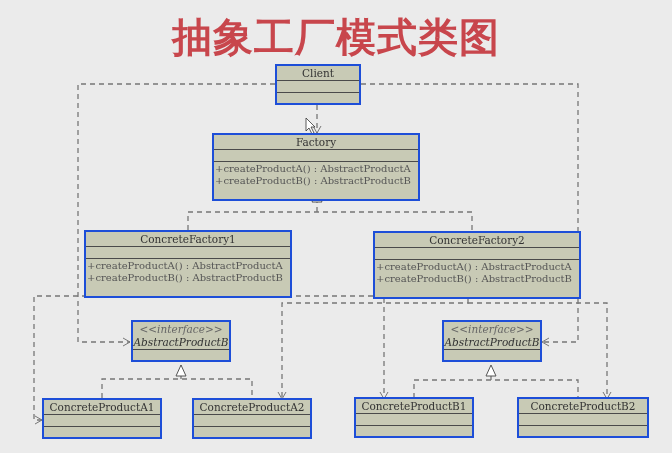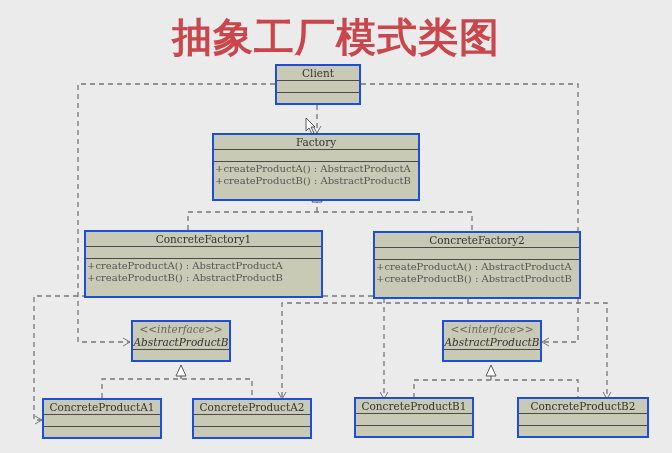--- a/index.html
+++ b/index.html
@@ -87,21 +87,21 @@
 
 <div class="cls" style="left:212px;top:133px;width:208px;">
   <div class="name">Factory</div>
   <div class="attrs"></div>
   <div class="ops">
     <div>+createProductA() : AbstractProductA</div>
     <div>+createProductB() : AbstractProductB</div>
   </div>
 </div>
 
-<div class="cls" style="left:84px;top:230px;width:239px;">
+<div class="cls" style="left:84px;top:230px;width:208px;">
   <div class="name">ConcreteFactory1</div>
   <div class="attrs"></div>
   <div class="ops">
     <div>+createProductA() : AbstractProductA</div>
     <div>+createProductB() : AbstractProductB</div>
   </div>
 </div>
 
 <div class="cls" style="left:365px;top:231px;width:208px;margin-left:8px;">
   <div class="name">ConcreteFactory2</div>

